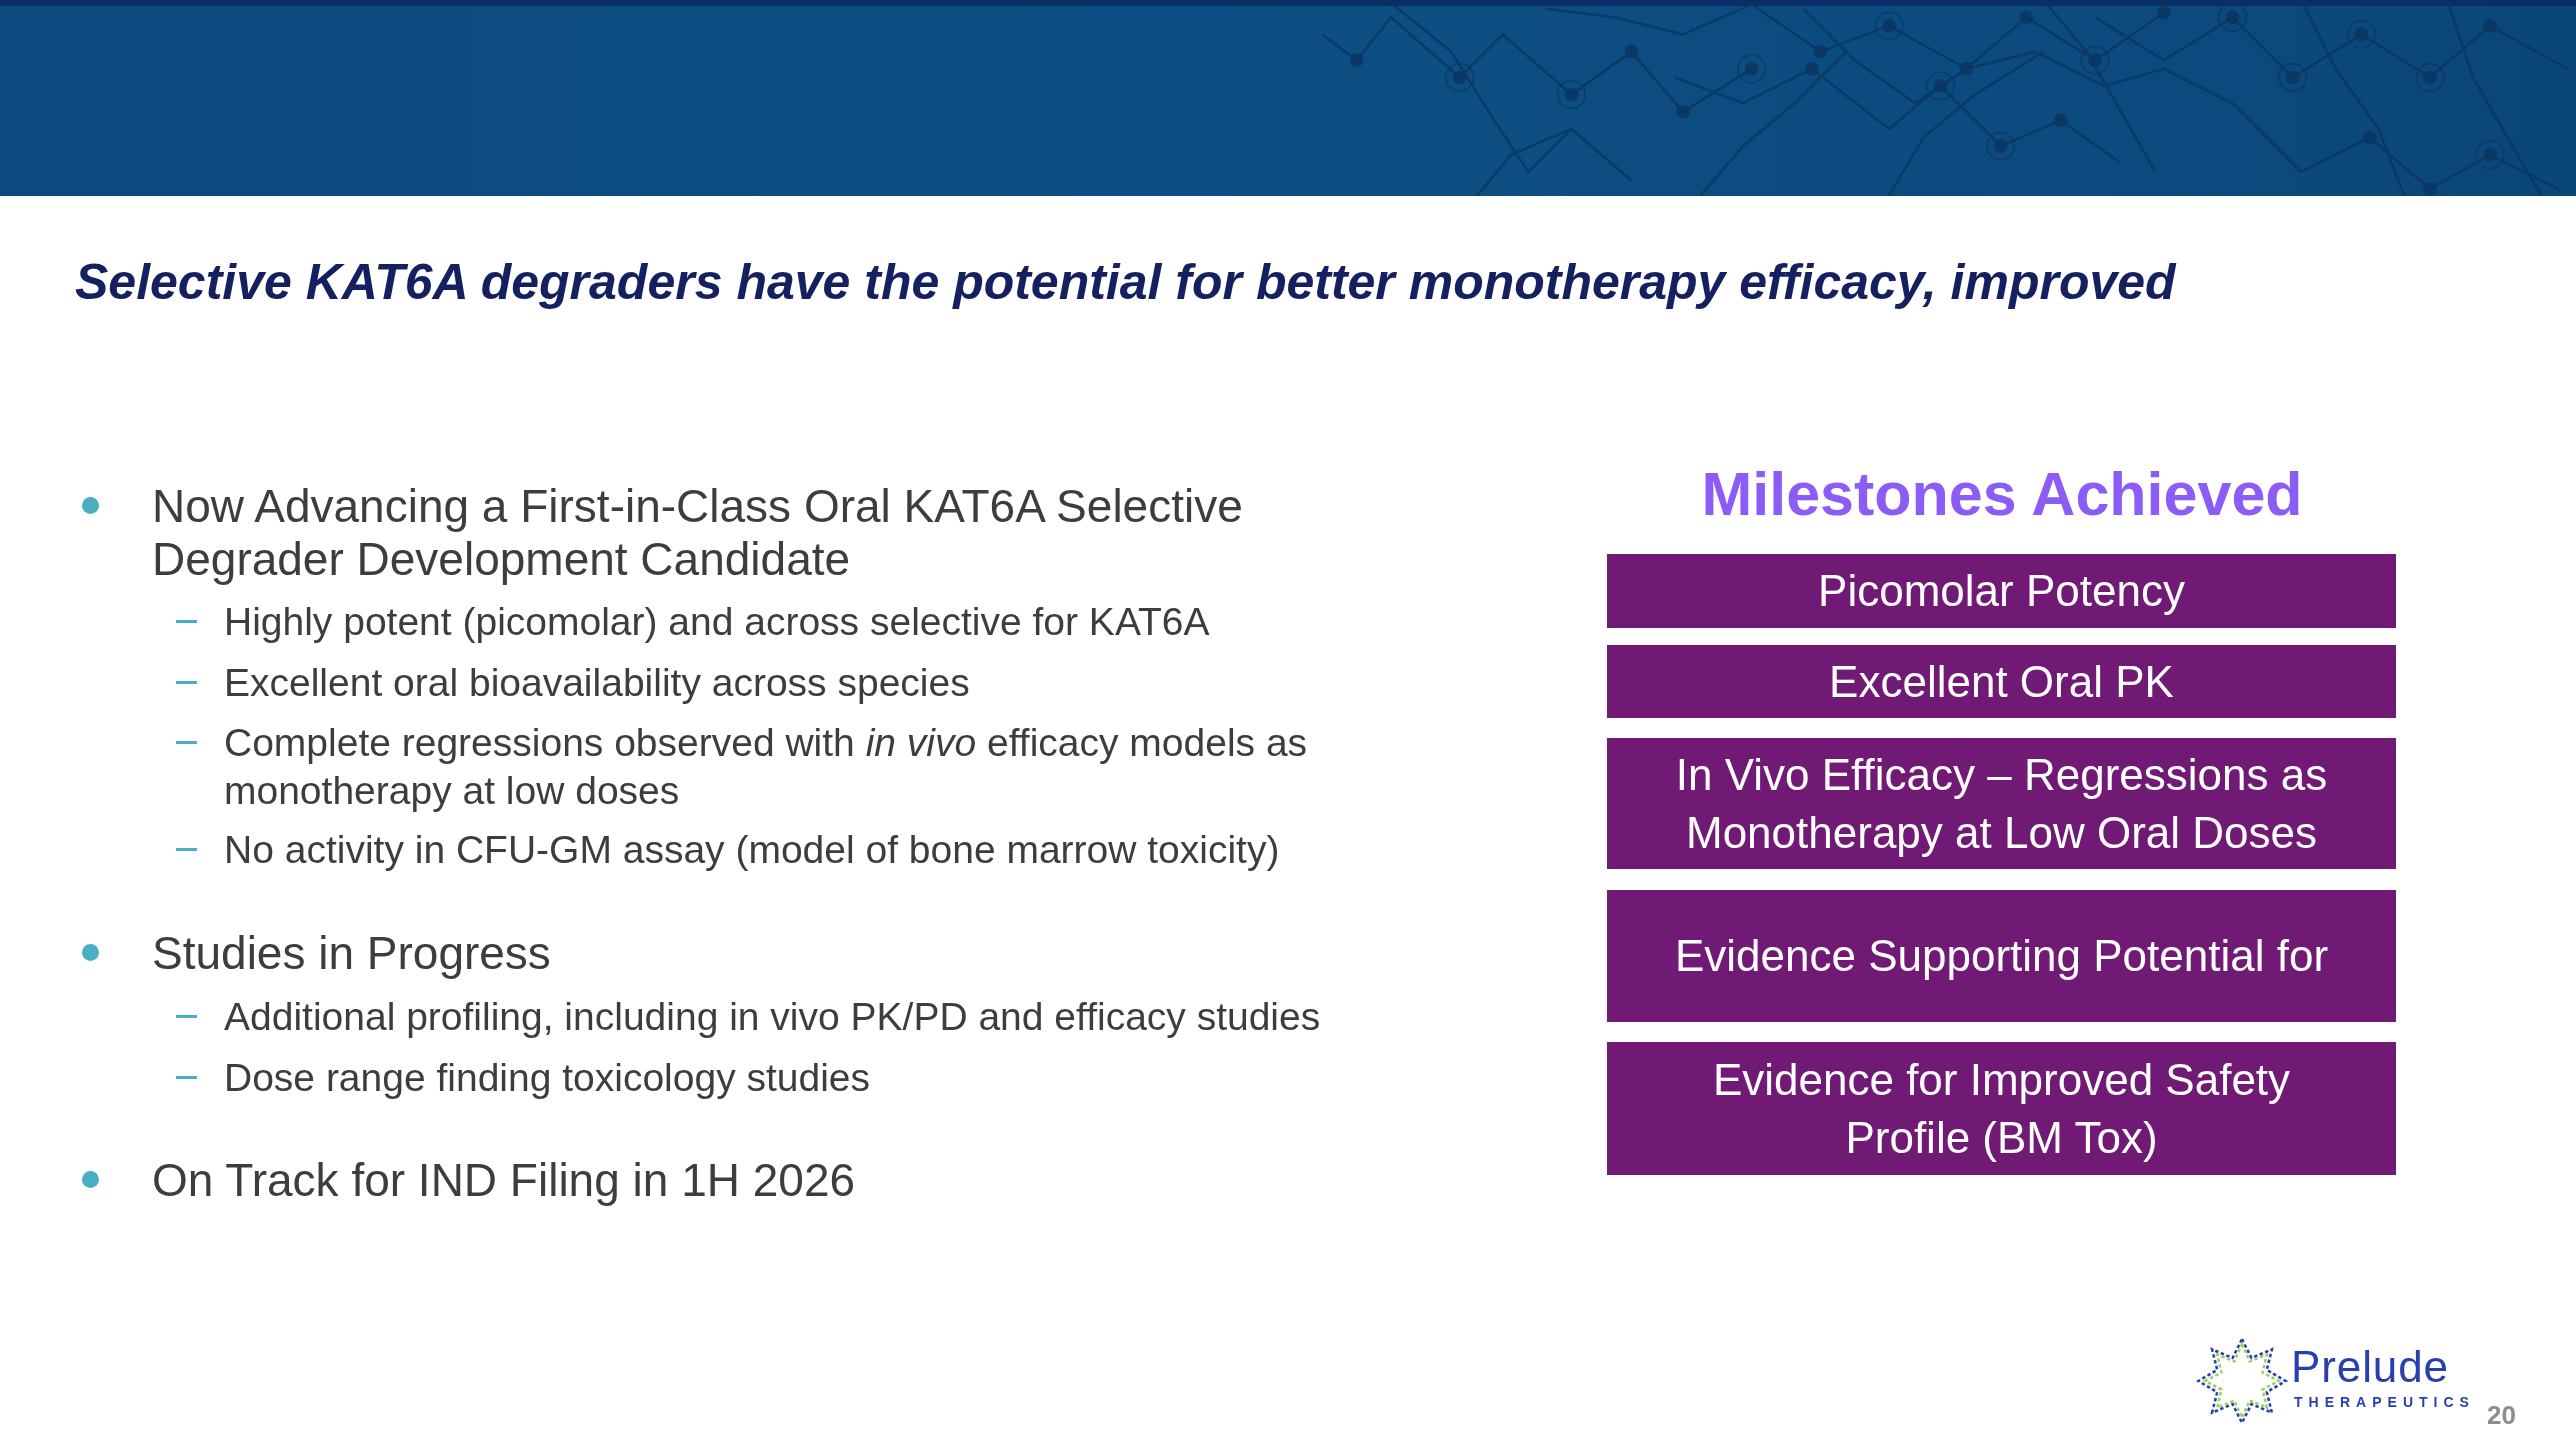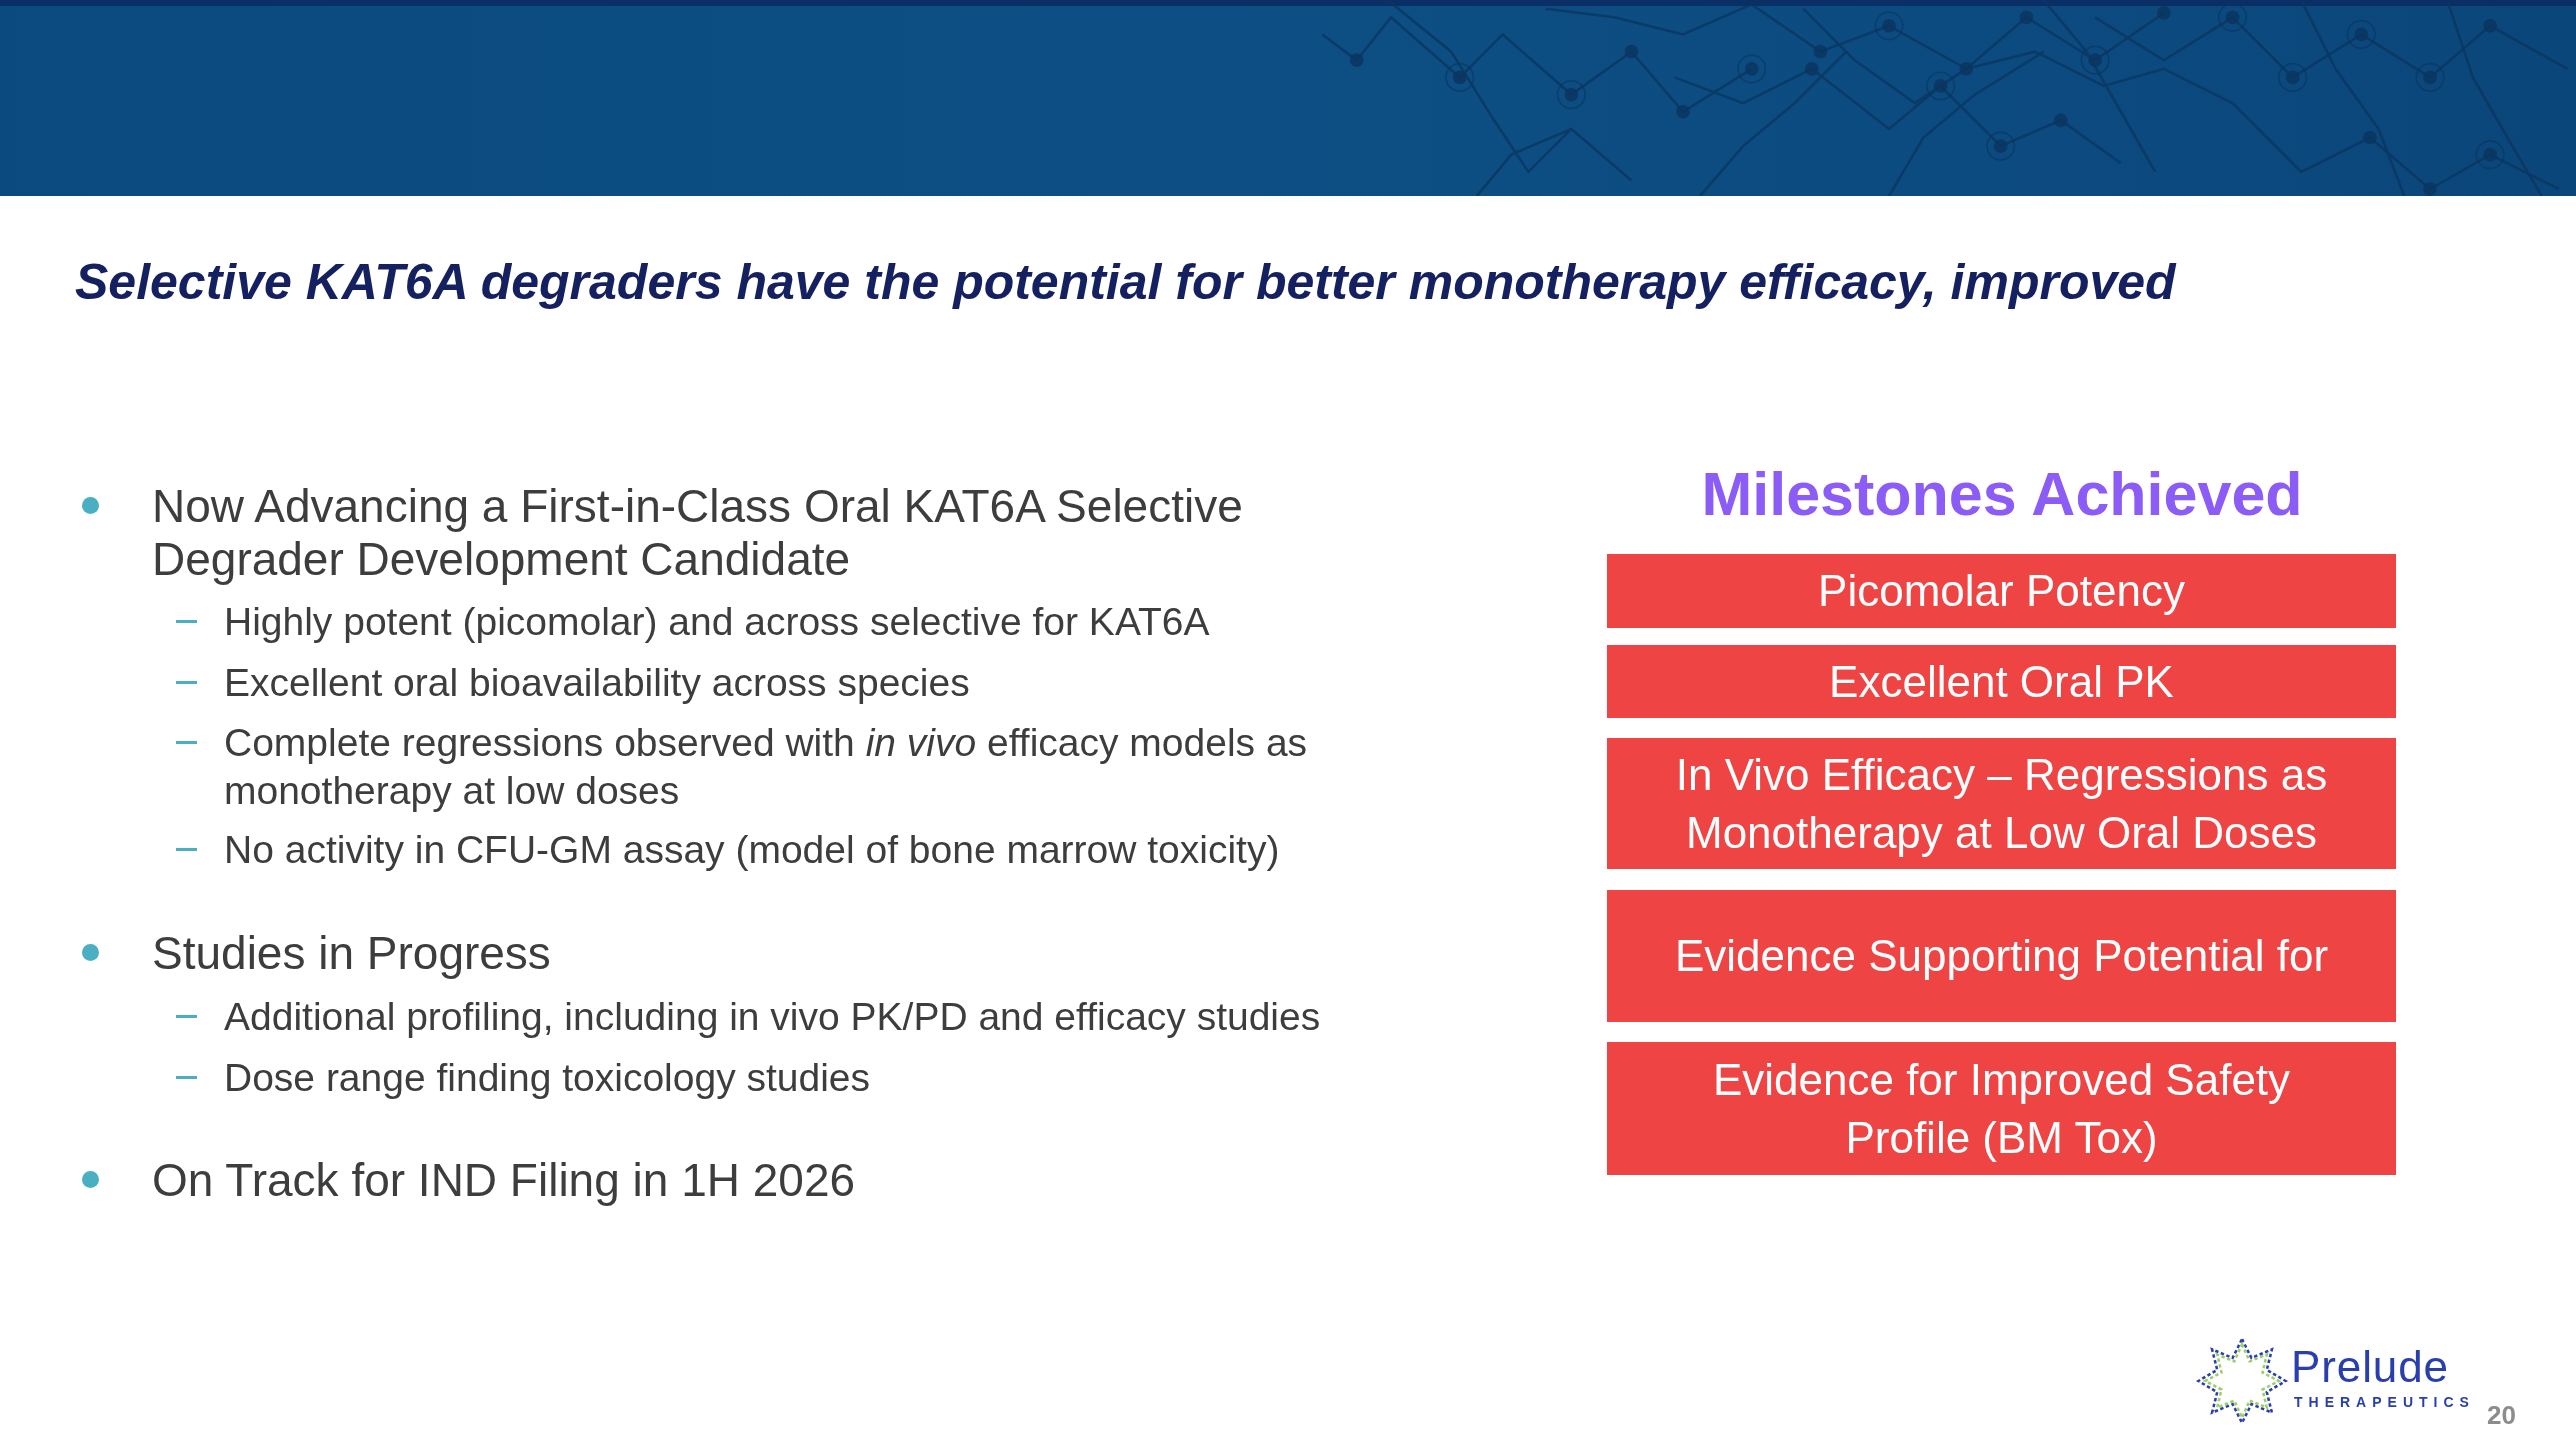--- a/index.html
+++ b/index.html
@@ -58,21 +58,21 @@
     .b2 .txt i { font-style: italic; }
 
     
     .ms-title {
       position: absolute; left: 1607px; width: 790px; top: 459px;
       text-align: center; color: #8b5cf6; font-weight: bold; font-size: 61px;
       white-space: nowrap;
     }
     .ms-box {
       position: absolute; left: 1607px; width: 789px;
-      background: #ef4444;
+      background: #701a75;
       color: #ffffff; font-size: 44px; line-height: 58px;
       display: flex; align-items: center; justify-content: center;
       text-align: center;
     }
 
     
     .logo { position: absolute; left: 2195px; top: 1334px; width: 258px; height: 94px; }
     .logo .word {
       position: absolute; left: 96px; top: 8.6px;
       color: #2a3fae; font-size: 44px; letter-spacing: 0.9px; line-height: 48px;

